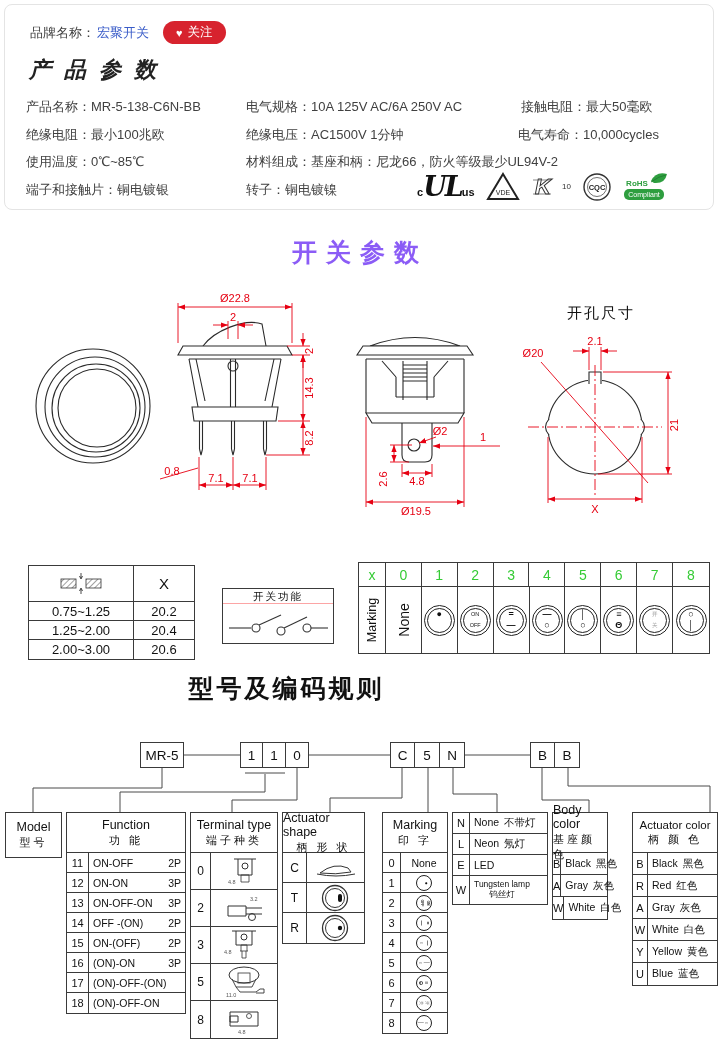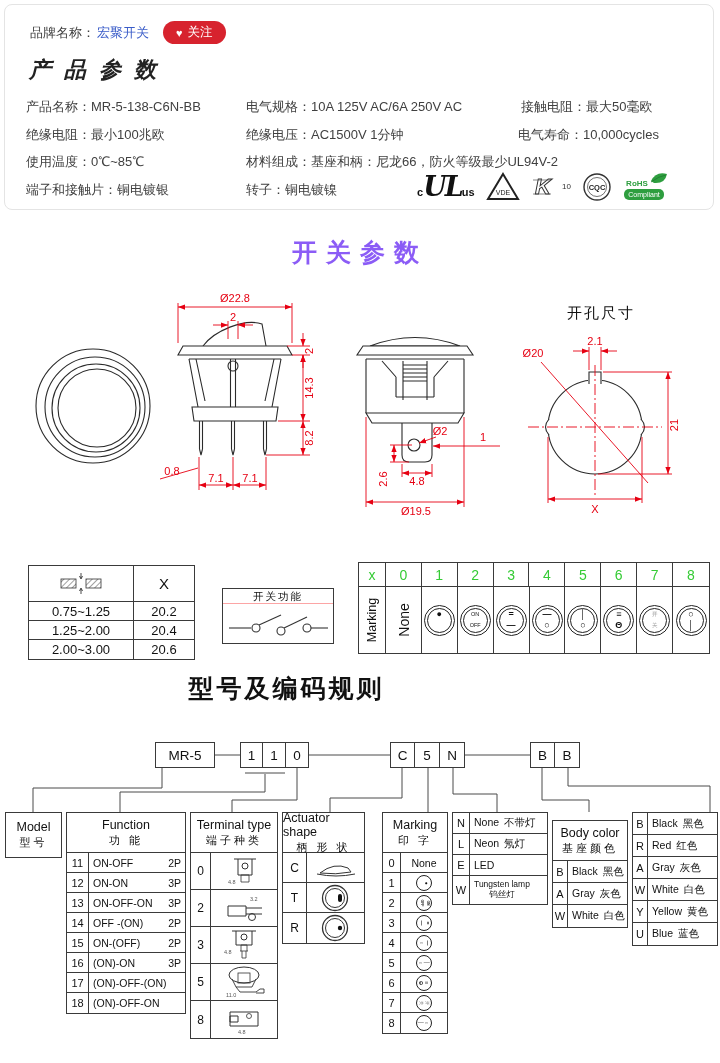--- a/index.html
+++ b/index.html
@@ -107,21 +107,21 @@
   .mi-in i { font-style:normal; height:6px; line-height:6px; }
   .illum-t { left:452px; width:96px; }
   .illum-t .brow { height:21px; }
   .illum-t .brow.tall { height:28px; }
   .illum-t .bcode { width:17px; }
   .illum-t .itxt { padding-left:4px; display:flex; gap:5px; align-items:baseline; font-size:10.5px; white-space:nowrap; }
   .illum-t .stack { display:flex; flex-direction:column; gap:0; font-size:8.5px; line-height:1.15; padding-left:4px; }
   .color-t .brow { height:22px; }
   .color-t .bcode { width:15px; }
   .color-t .itxt { padding-left:4px; display:flex; gap:5px; font-size:10.5px; white-space:nowrap; }
-  .body-t { left:552px; width:76px;margin-top:8px; }
+  .body-t { left:552px; width:56px; }
   .act-t { left:632px; width:86px; }
 </style>
 </head>
 <body>
 
 <div class="abs card">
   <div class="abs prod-title">产品参数</div>
   <div class="abs brandrow">
     <span>品牌名称：</span>
     <span class="brand-name">宏聚开关</span>
@@ -418,21 +418,21 @@
     <path d="M265,34 V52 H120 V72"></path>
     <path d="M297,28 V60 H232 V72"></path>
     <path d="M402,28 V58 H330 V72"></path>
     <path d="M428,28 V72"></path>
     <path d="M453,28 V54 H497 V72"></path>
     <path d="M542,28 V60 H589 V72"></path>
     <path d="M568,28 V46 H710 V72"></path>
   </g>
 </svg>
 
-<div class="cbox" style="left:155px;top:742px;width:60px;">MR-5</div>
+<div class="cbox" style="left:140px;top:742px;width:44px;">MR-5</div>
 <div class="cgroup" style="left:240px;top:742px;">
   <div class="ccell">1</div>
     <div class="ccell">1</div>
     <div class="ccell">0</div>
 </div>
 <div class="cgroup" style="left:390px;top:742px;">
   <div class="ccell" style="width:25px">C</div>
     <div class="ccell" style="width:25px">5</div>
     <div class="ccell" style="width:25px">N</div>
 </div>
@@ -743,20 +743,24 @@
   <div class="brow">
       <span class="bcode">W</span>
       <span class="itxt">
         <span>White</span>
         <span>白色</span>
       </span>
     </div>
 </div>
 
 <div class="btbl color-t act-t">
+  <div class="bhead">
+      <span class="en" style="font-size:11.5px">Actuator color</span>
+      <span class="cn">柄 颜 色</span>
+    </div>
   <div class="brow">
       <span class="bcode">B</span>
       <span class="itxt">
         <span>Black</span>
         <span>黑色</span>
       </span>
     </div>
   <div class="brow">
       <span class="bcode">R</span>
       <span class="itxt">

